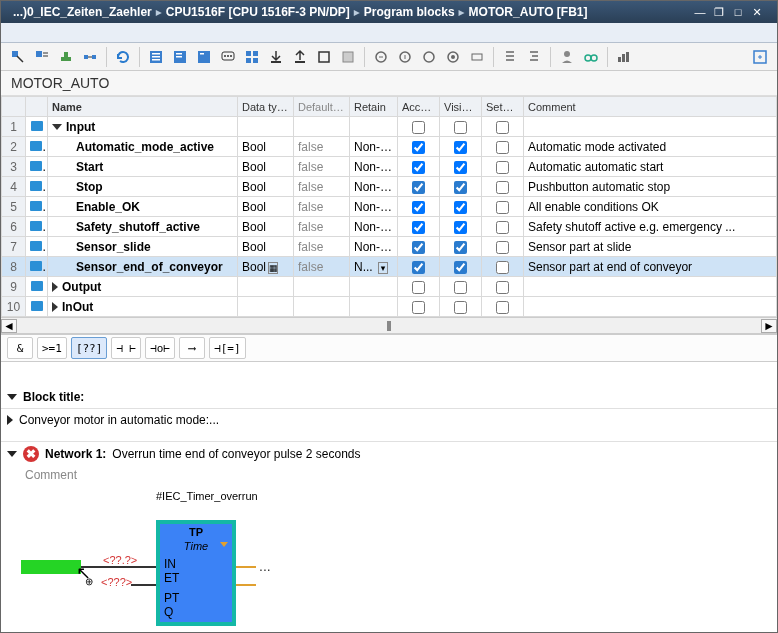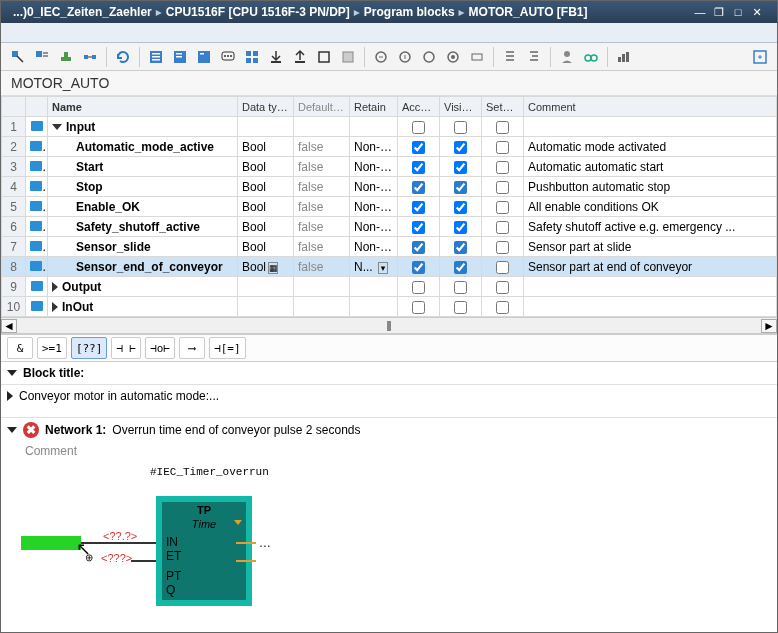--- a/index.html
+++ b/index.html
@@ -52,31 +52,31 @@
   .hscroll .track { flex:1; }
   
   
   .ladbar { height: 28px; border-top: 1px solid #ccc; border-bottom: 1px solid #ccc; background: #fcfcfc; display:flex; align-items:center; padding: 0 6px; gap: 4px; }
   .ladbtn { min-width: 26px; height: 22px; border: 1px solid #ccc; border-radius: 2px; background: #fff; display:flex; align-items:center; justify-content:center; padding: 0 4px; font-family: monospace; font-size: 11px; cursor: default; }
   .ladbtn.sel { background: #dce9fb; border-color: #6a9ed4; }
   
   
   .editor { background: #fff; }
   .hdr { display:flex; align-items:center; padding: 4px 6px; border-top: 1px solid #e0e0e0; gap: 6px; }
-  .hdr:first-child { border-top: none; }
+  .hdr:first-child { border-top: none; margin-top: 24px; }
   .htri { width:0; height:0; border-left:5px solid transparent; border-right:5px solid transparent; border-top:6px solid #222; }
   .htri.right { border-top:5px solid transparent; border-bottom:5px solid transparent; border-left:6px solid #222; border-right:none; }
   .netname { font-weight: bold; }
   .errdot { width:16px; height:16px; border-radius:50%; background:#d43535; color:#fff; text-align:center; line-height:16px; font-weight:bold; font-size:12px; display:inline-block; }
   .cmt { color:#888; padding: 2px 24px 8px; }
   
   
   .ladarea { padding: 10px 20px 20px; position: relative; height: 130px; }
-  .instlabel { text-align:right; font-size:11px; position:absolute; left:149px; top:0; width:80px;font-family:Liberation Mono, monospace; }
-  .tpbox { position:absolute; left:155px; top:30px; width:96px; border:6px solid #14b8a6; background:#0f766e; }
+  .instlabel { text-align:right; font-size:11px; position:absolute; left:155px; top:0; width:80px; }
+  .tpbox { position:absolute; left:155px; top:30px; width:80px; border:4px solid #14b8a6; background:#3b82f6; }
   .tpbox .tph { text-align:center; padding:2px 0; font-weight:bold; font-size:11px; }
   .tpbox .tpsub { text-align:center; font-style:italic; font-size:11px; padding-bottom:2px; position:relative; }
   .tpbox .tpsub::after { content:""; position:absolute; right:4px; top:2px; width:0; height:0; border-left:4px solid transparent; border-right:4px solid transparent; border-top:5px solid #e0a030; }
   .tpbox .ports { display:flex; justify-content:space-between; padding:3px 4px; font-size:11px;flex-direction:column; }
   .greenrail { position:absolute; left:20px; top:70px; width:60px; height:14px; background:#25d425; }
   .wire { position:absolute; height:2px; background:#333; }
   .operand { position:absolute; color:#d43535; font-size:11px; }
   .cursor { position:absolute; left:75px; top:72px; font-size:18px; color:#000; }
   .dots { position:absolute; font-size:14px; color:#333; }
   .yellowrail { position:absolute; height:2px; background:#e0a030; }

